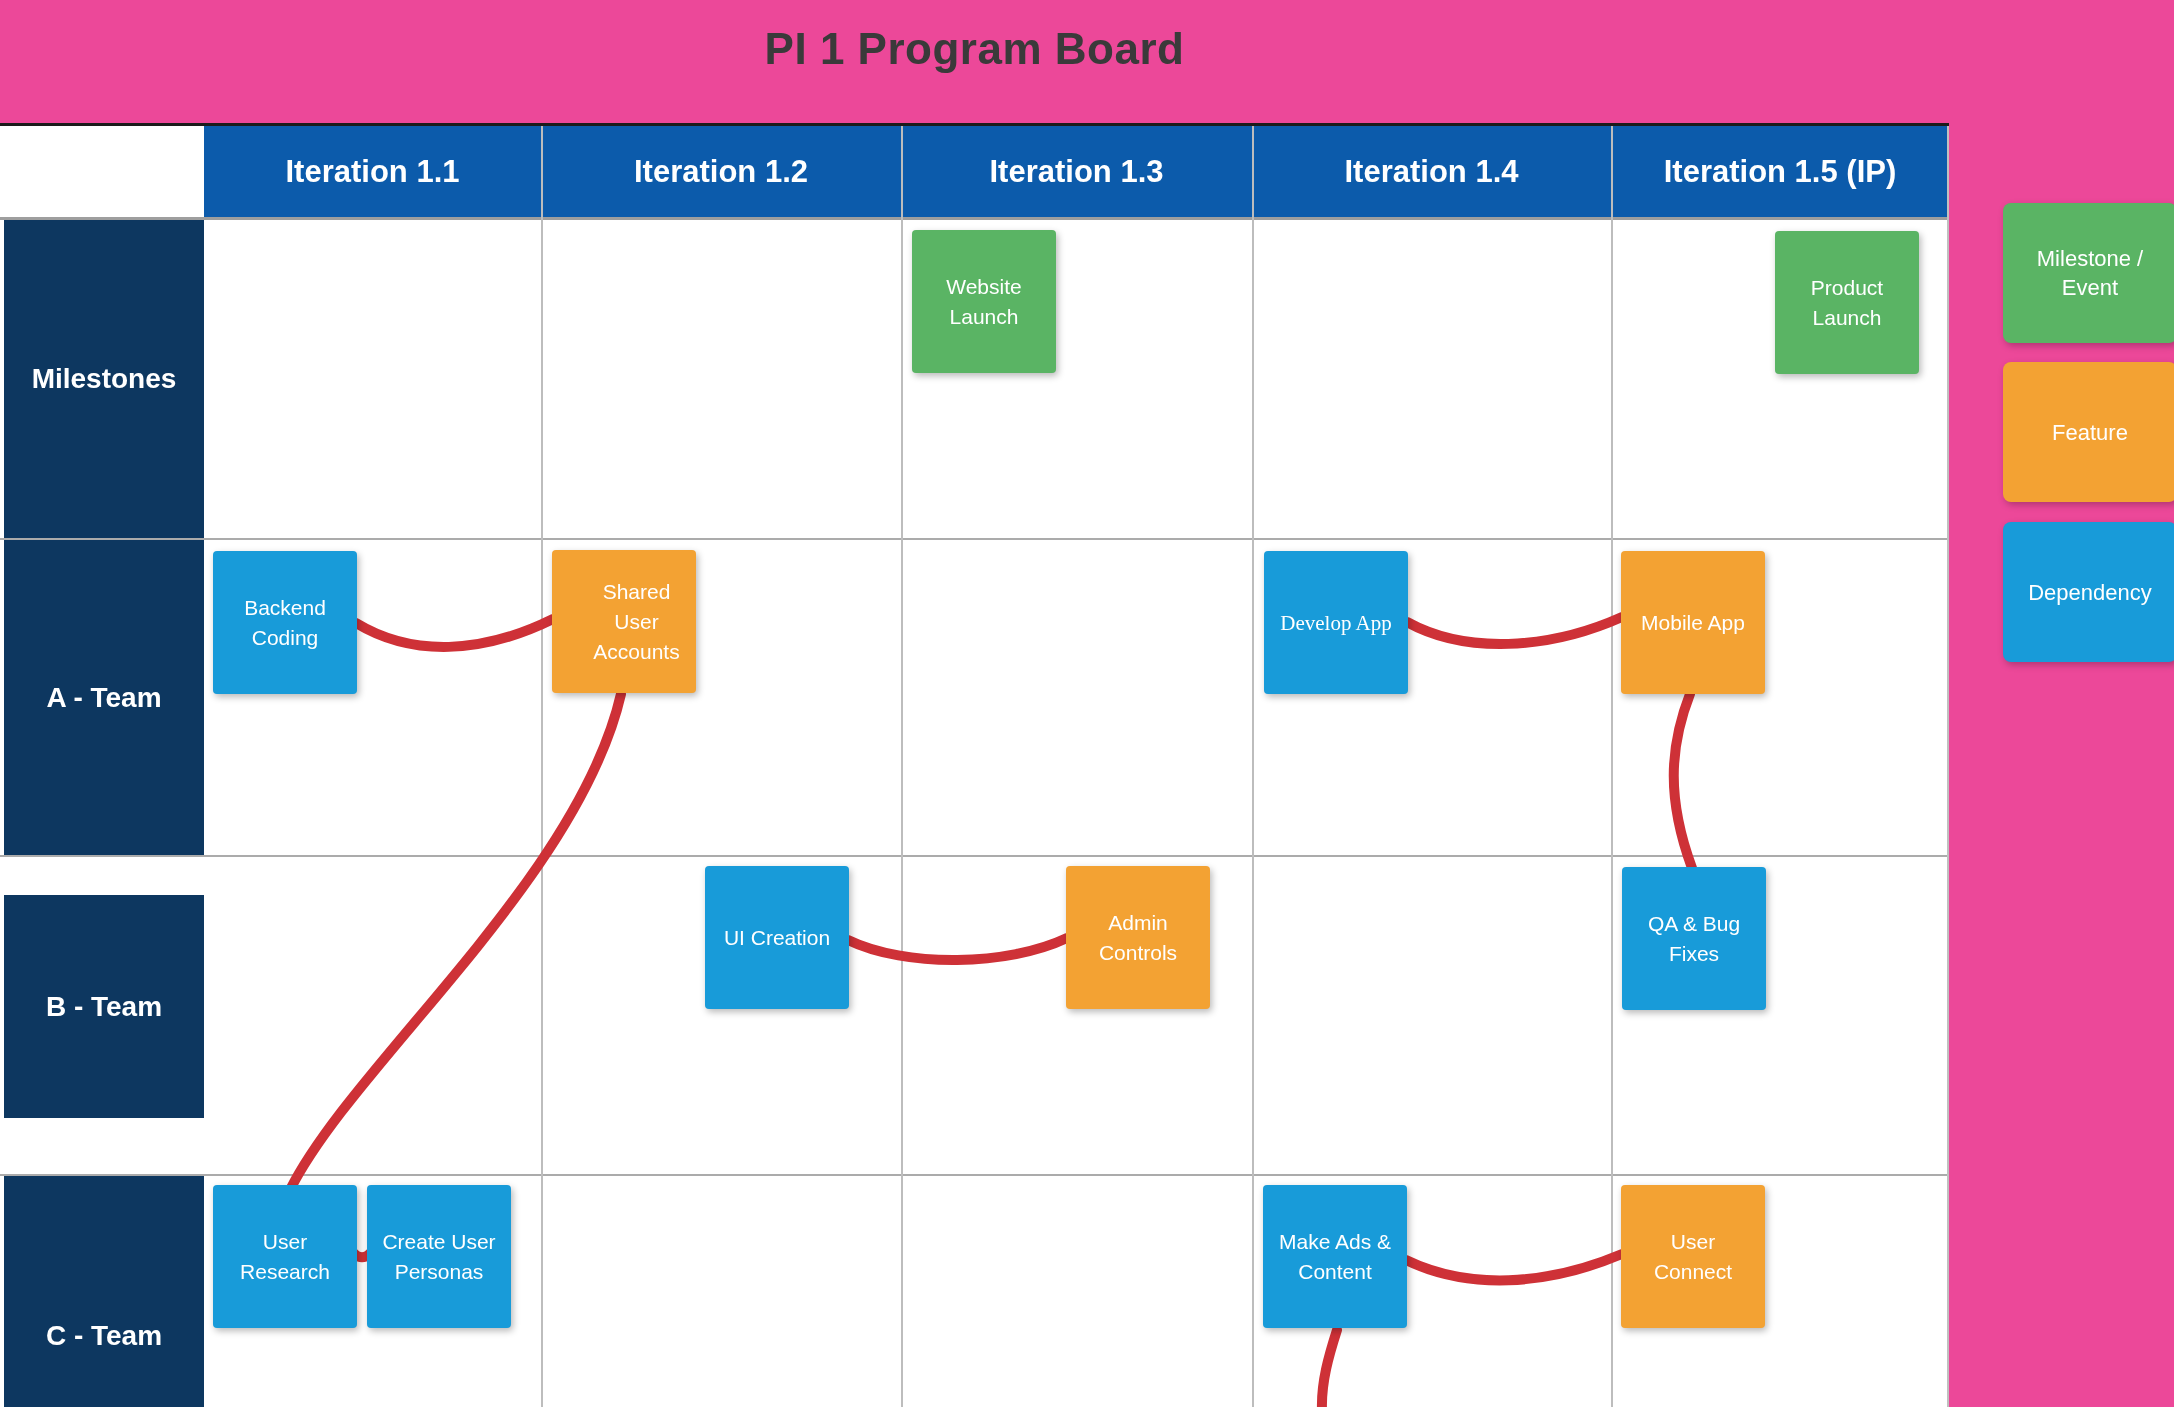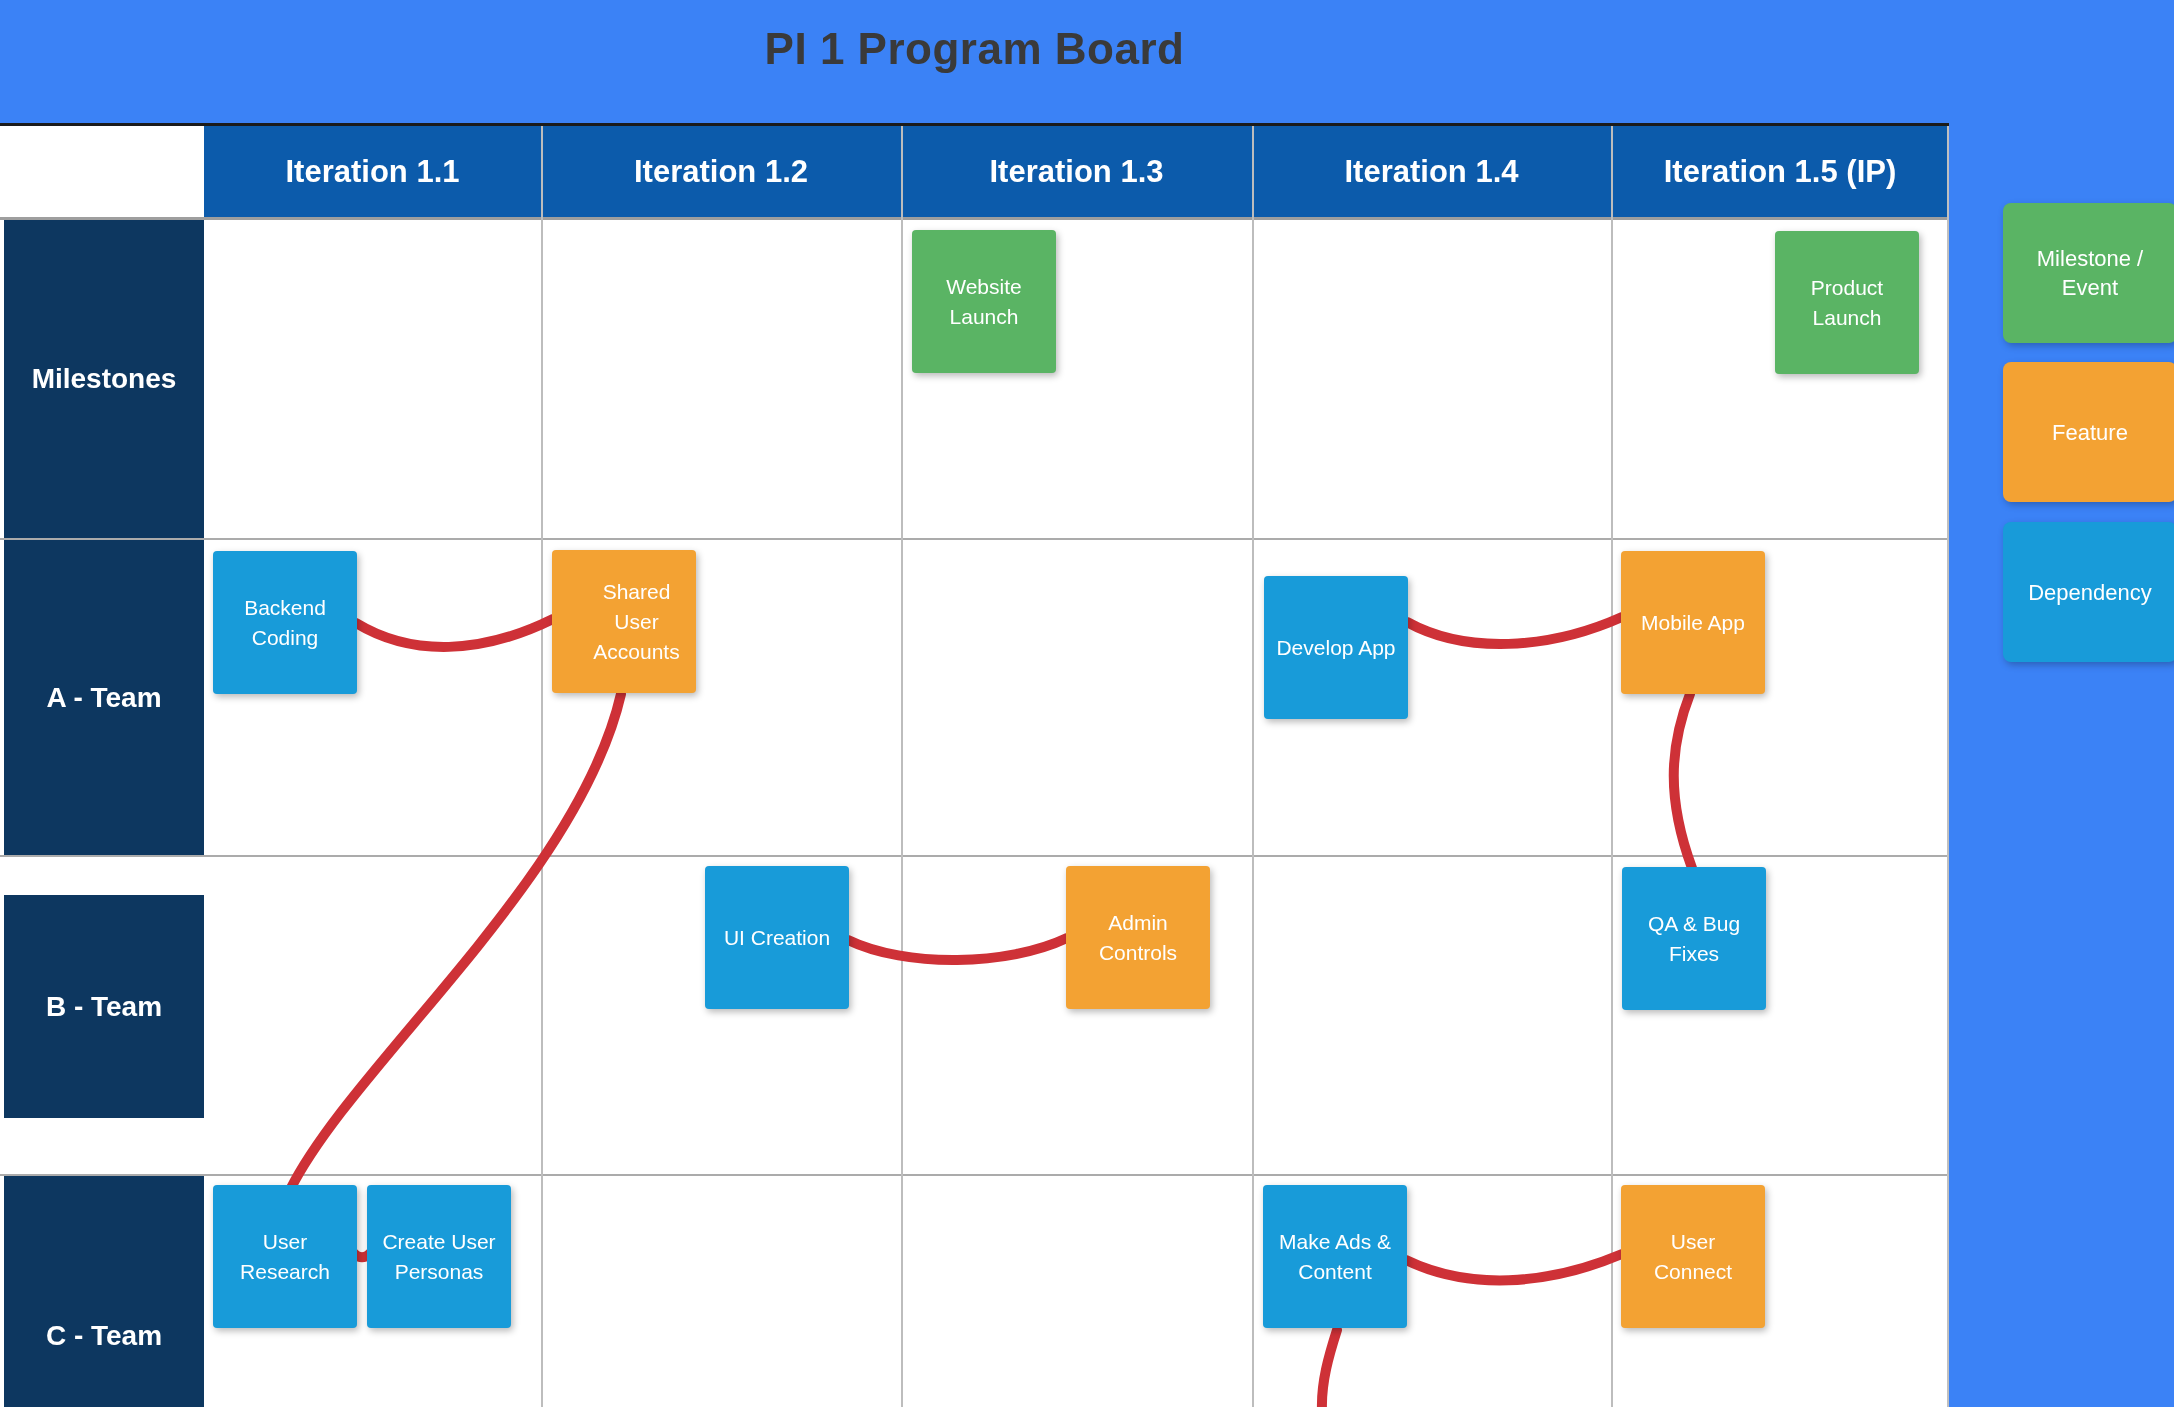--- a/index.html
+++ b/index.html
@@ -1,16 +1,16 @@
 <!DOCTYPE html>
 <html><head>
 <meta charset="utf-8">
 <style>
   html,body{margin:0;padding:0;background:#f7f7f7;font-family:"Liberation Sans",sans-serif;}
-  #canvas{position:relative;width:2174px;height:1407px;background:#3b82f6;overflow:hidden;}
+  #canvas{position:relative;width:2174px;height:1407px;background:#ec4899;overflow:hidden;}
 
   .title{position:absolute;left:0;top:24px;width:1949px;text-align:center;
          font-size:44px;font-weight:bold;color:#3a3a3a;letter-spacing:0.5px;}
 
   .board-bg{position:absolute;left:0;top:126px;width:1949px;height:1281px;background:#ffffff;}
   .top-border{position:absolute;left:0;top:123px;width:1949px;height:3px;background:#1b1b1b;}
   .header-strip{position:absolute;left:204px;top:126px;width:1745px;height:91px;background:#0c5bab;}
   .header-cell{position:absolute;top:126px;height:91px;display:flex;align-items:center;justify-content:center;
                color:#ffffff;font-size:31px;font-weight:bold;}
   .header-underline{position:absolute;left:0;top:217px;width:1949px;height:3px;background:#9e9e9e;}
@@ -87,21 +87,21 @@
   </div>
   <div class="card card--milestone" style="left:1775px;top:231px;">
     <span>Product Launch</span>
   </div>
   <div class="card card--dependency" style="left:213px;top:551px;">
     <span>Backend Coding</span>
   </div>
   <div class="card card--feature" style="left:552px;top:550px;padding-left:33px;">
     <span>Shared User Accounts</span>
   </div>
-  <div class="card card--dependency" style="left:1264px;top:576px;">
+  <div class="card card--dependency" style="left:1264px;top:551px;font-family:Liberation Serif, serif;">
     <span>Develop App</span>
   </div>
   <div class="card card--feature" style="left:1621px;top:551px;">
     <span>Mobile App</span>
   </div>
   <div class="card card--dependency" style="left:705px;top:866px;">
     <span>UI Creation</span>
   </div>
   <div class="card card--feature" style="left:1066px;top:866px;">
     <span>Admin Controls</span>

